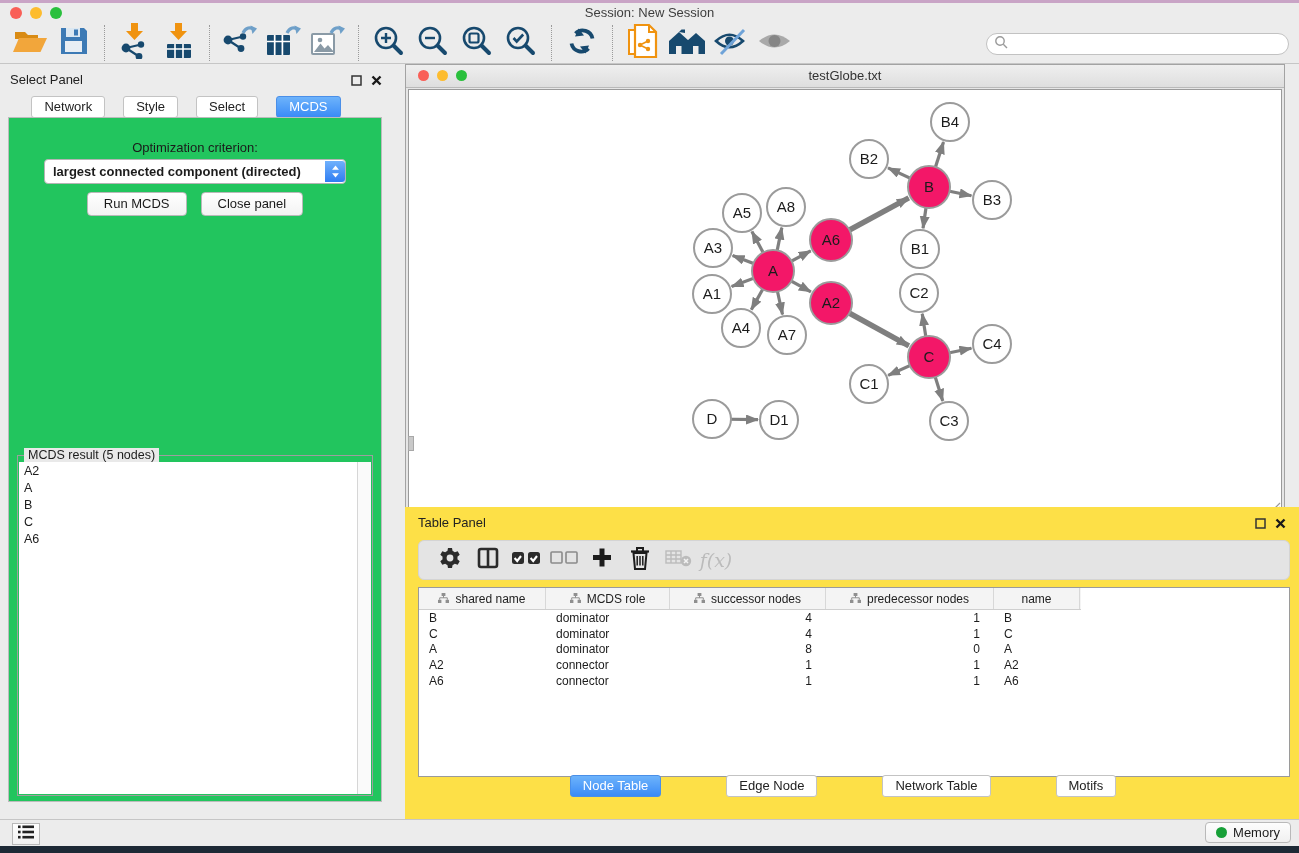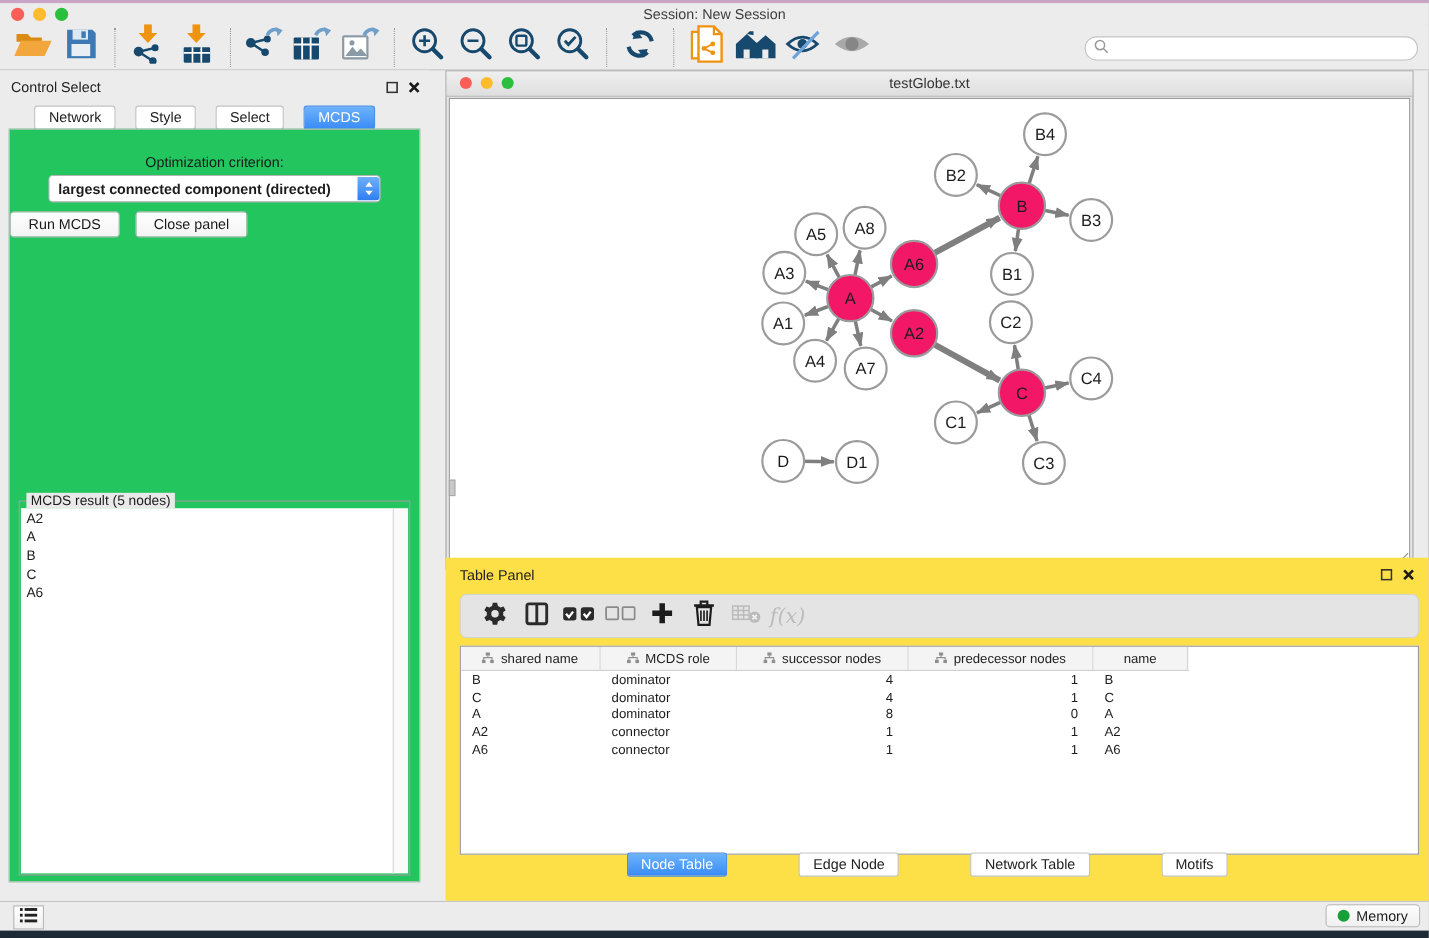--- a/index.html
+++ b/index.html
@@ -31,21 +31,21 @@
   .seg .sbtn.active{background:linear-gradient(#6db3fb,#3a8bf7);border-color:#4a8fe8;color:#fff;}
   .cp-tabs{position:absolute;left:0;right:0;top:32px;display:flex;justify-content:center;}
   .cp-body{position:absolute;left:8px;right:8px;top:53px;bottom:18px;background:#22c55e;
     border:1px solid #bcbcbc;}
   .opt-label{position:absolute;left:0;right:0;top:22px;text-align:center;font-size:13px;color:#1a1a1a;}
   .combo{position:absolute;left:35px;right:35px;top:41px;height:23px;background:#fff;
     border:1px solid #b4b4b4;border-radius:4px;display:flex;align-items:center;font-weight:bold;}
   .combo .cval{flex:1;font-size:13px;padding-left:8px;white-space:nowrap;overflow:hidden;}
   .combo .cstep{width:20px;height:21px;margin:0;background:linear-gradient(#70b1fc,#2f7df2);
     border-radius:0 3px 3px 0;display:flex;align-items:center;justify-content:center;}
-  .btnrow{position:absolute;left:0;right:0;top:74px;display:flex;justify-content:flex-start;gap:14px;}
+  .btnrow{position:absolute;left:0;right:0;top:74px;display:flex;justify-content:center;gap:14px;}
   .pushbtn{background:linear-gradient(#ffffff,#f3f3f3);border:1px solid #b9b9b9;border-radius:4px;
     font-size:13px;color:#1a1a1a;padding:3px 16px 4px;font-family:inherit;}
   .groupbox{position:absolute;left:8px;right:8px;top:337px;bottom:5px;border:1px solid #9e9e9e;}
   .groupbox .gtitle{position:absolute;left:6px;top:-8px;background:#e9e9e9;padding:0 4px;font-size:12.5px;}
   .glist{position:absolute;left:1px;right:14px;top:6px;bottom:1px;background:#fff;overflow:hidden;}
   .glist div{font-size:12.5px;padding:1.5px 0 1.5px 5px;}
   .gscroll{position:absolute;right:1px;top:6px;bottom:1px;width:13px;background:#fafafa;border-left:1px solid #d6d6d6;}
   
   .netwin{position:absolute;left:405px;top:64px;width:880px;height:454px;background:#e6e6e6;
     border:1px solid #a3a3a3;box-sizing:border-box;}
@@ -254,21 +254,21 @@
   <div class="searchbox">
     <span><svg width="14" height="14" viewBox="0 0 14 14">
           <circle cx="6" cy="6" r="4.2" fill="none" stroke="#9a9a9a" stroke-width="1.4"></circle>
           <path d="M9.3 9.3L13 13" stroke="#9a9a9a" stroke-width="1.4"></path>
         </svg></span>
     <input id="search-input" placeholder="" style="">
   </div>
 
   <div class="cpanel">
     <div class="panel-head">
-      <span class="plabel">Control Select</span>
+      <span class="plabel">Select Panel</span>
       <span class="panel-icos">
         <span><svg width="11" height="11" viewBox="0 0 11 11">
               <rect x="1" y="1" width="9" height="9" fill="none" stroke="#333" stroke-width="1.5"></rect>
             </svg></span>
         <span><svg width="11" height="11" viewBox="0 0 11 11">
               <path d="M1.5 1.5l8 8M9.5 1.5l-8 8" stroke="#1a1a1a" stroke-width="2.4"></path>
             </svg></span>
       </span>
     </div>
     <div class="cp-tabs seg" id="cp-tabs">

